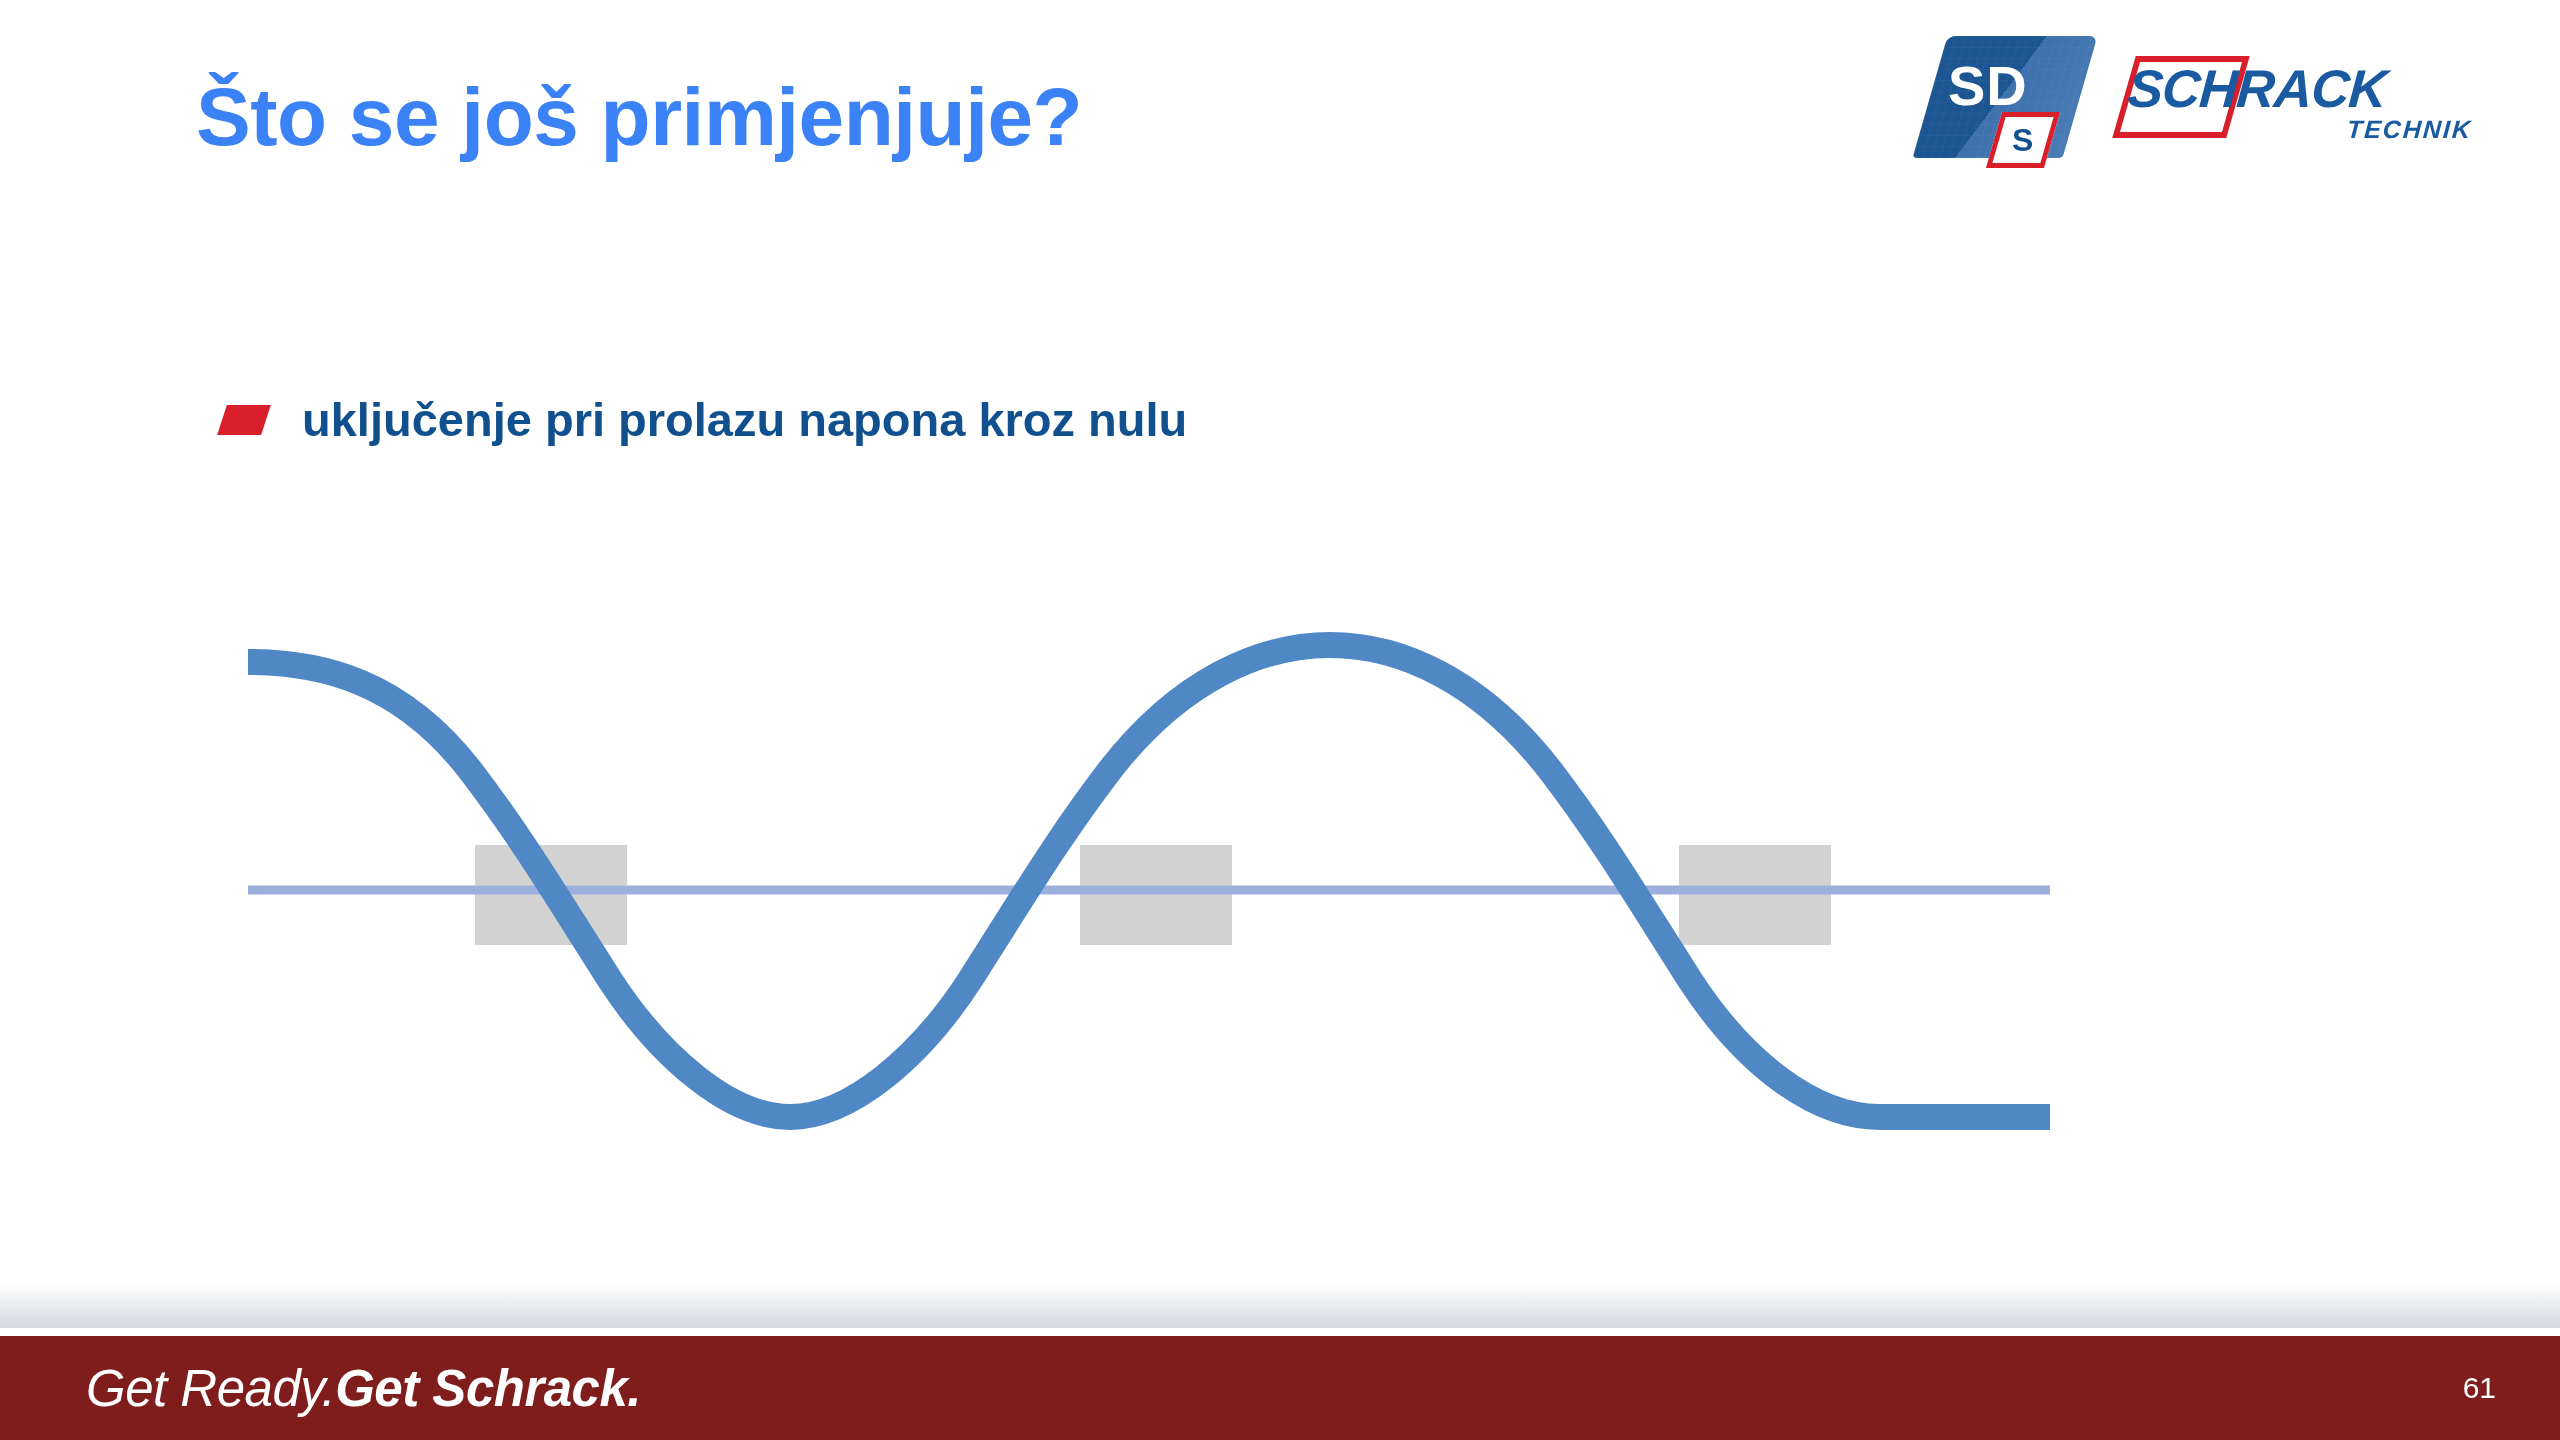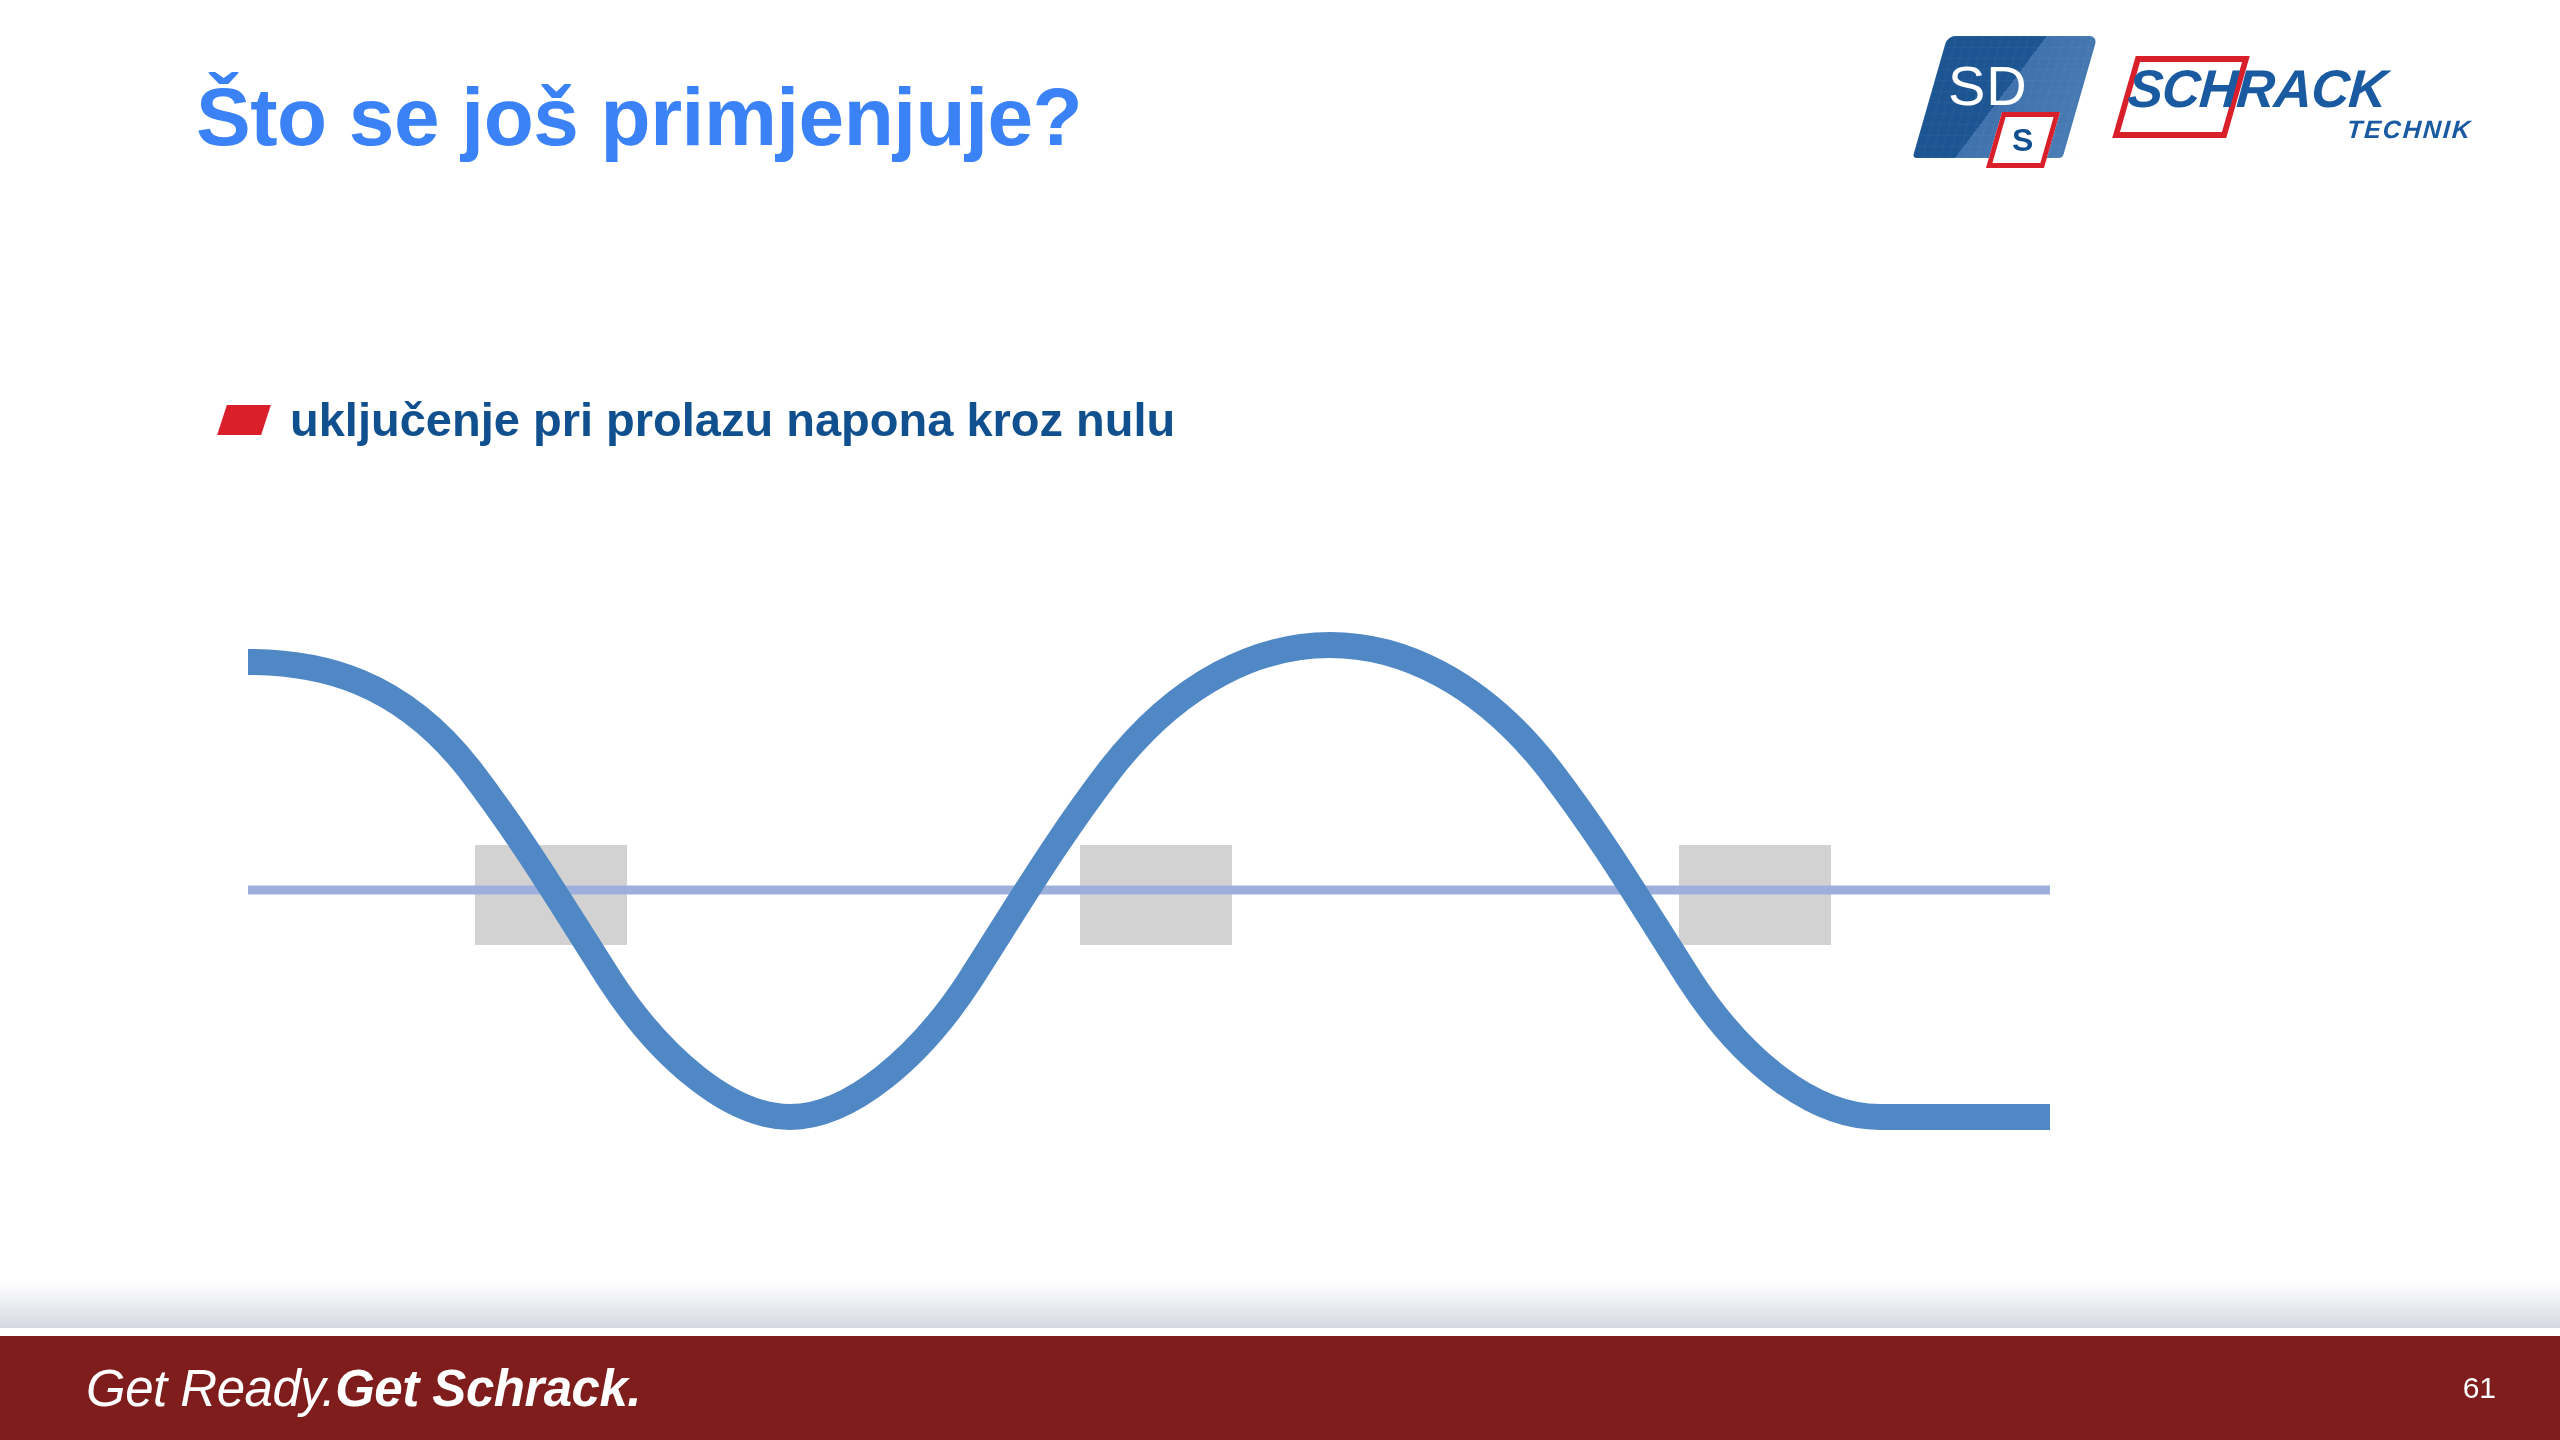--- a/index.html
+++ b/index.html
@@ -34,21 +34,21 @@
     line-height: 1.1;
   }
 
   
   .bullet-row {
     position: absolute;
     left: 222px;
     top: 396px;
     display: flex;
     align-items: center;
-    gap: 24px;
+    gap: 36px;
   }
   .bullet-marker {
     width: 44px;
     height: 30px;
     background: #d81f2a;
     transform: skewX(-18deg);
     flex: 0 0 auto;
   }
   .bullet-text {
     font-size: 47px;
@@ -108,21 +108,21 @@
     background:
       repeating-linear-gradient(90deg, rgba(255,255,255,0.05) 0 1px, transparent 1px 9px),
       repeating-linear-gradient(0deg, rgba(255,255,255,0.04) 0 1px, transparent 1px 11px);
     opacity: 0.8;
   }
   .sds-text {
     position: absolute;
     left: 18px;
     top: 22px;
     font-size: 56px;
-    font-weight: normal;
+    font-weight: bold;
     color: #ffffff;
     letter-spacing: 1px;
     z-index: 4;
     line-height: 1;
   }
   .sds-s-badge {
     position: absolute;
     left: 64px;
     top: 76px;
     width: 48px;

